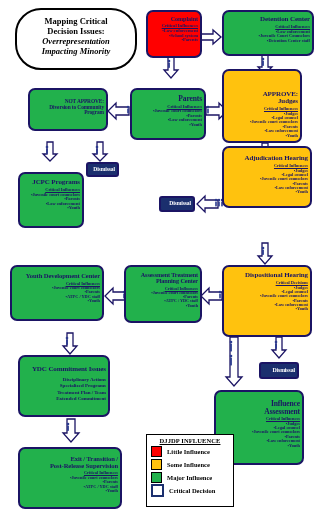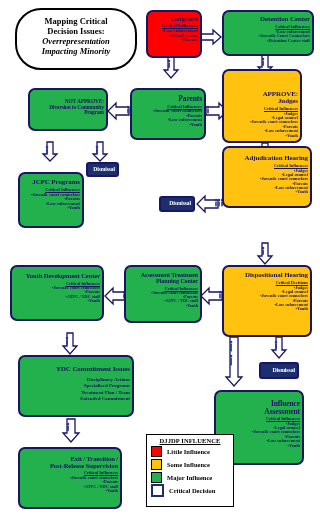--- a/index.html
+++ b/index.html
@@ -439,21 +439,21 @@
     <span class="ttl" style="font-size:7px;margin-top:3px;">Dispositional Hearing</span>
     <span class="sub">Critical Decisions</span>
     <span class="li">•Judges</span>
     <span class="li">•Legal counsel</span>
     <span class="li">•Juvenile court counselors</span>
     <span class="li">•Parents</span>
     <span class="li">•Law enforcement</span>
     <span class="li">•Youth</span>
   </div>
 
-  <div class="node green" style="left:18px;top:355px;width:116px;height:62px;font-size:5px;">
+  <div class="node green" style="left:18px;top:355px;width:92px;height:62px;font-size:5px;">
     <span class="ttl" style="font-size:7px;margin-top:7px;margin-bottom:4px;">YDC Commitment Issues</span>
     <span class="li" style="line-height:1.25;">Disciplinary Actions</span>
     <span class="li" style="line-height:1.25;">Specialized Programs</span>
     <span class="li" style="line-height:1.25;">Treatment Plan / Team</span>
     <span class="li" style="line-height:1.25;">Extended Commitment</span>
   </div>
 
   <div class="node navy" style="left:259px;top:362px;width:40px;height:17px;font-size:5.8px;padding-top:3.5px;">
     <span class="ttl">Dismissal</span>
   </div>

